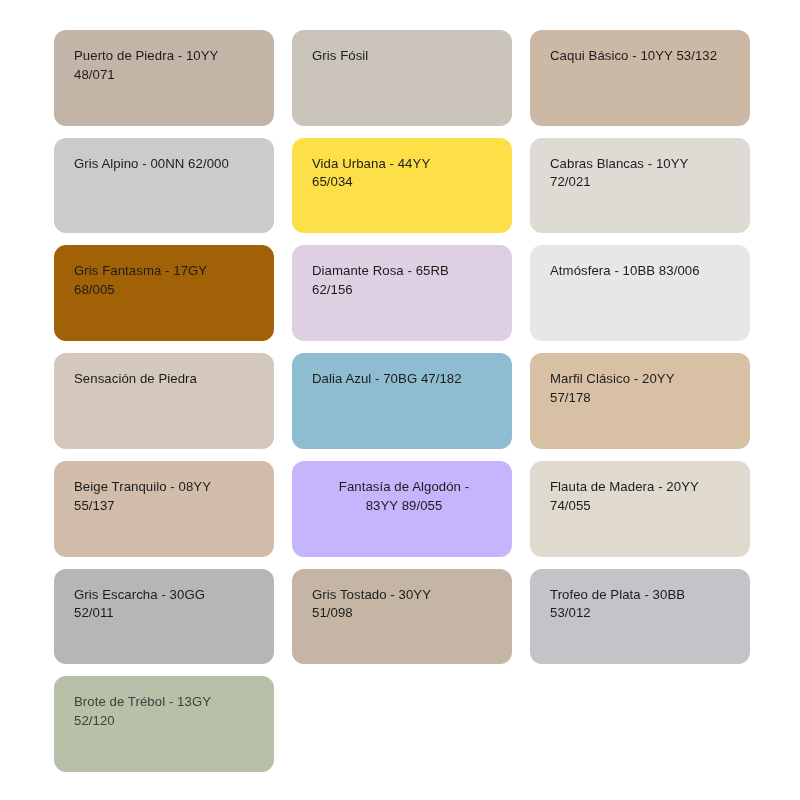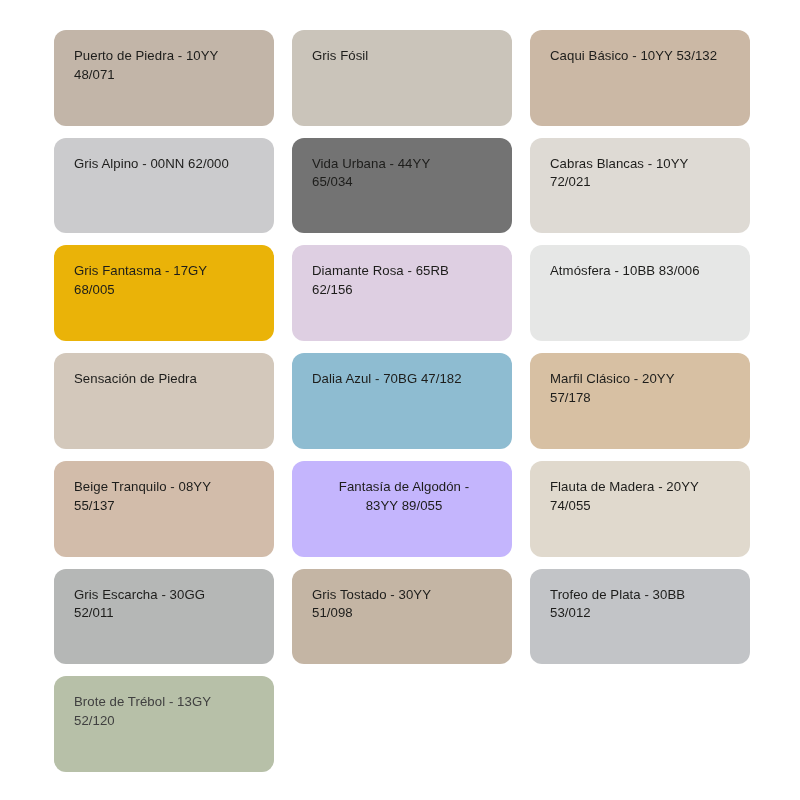--- a/index.html
+++ b/index.html
@@ -53,29 +53,29 @@
     </div>
     <div class="swatch" style="background: rgb(202, 196, 186);">
       <span class="swatch-label" style="color: rgb(29, 29, 27);">Gris Fósil</span>
     </div>
     <div class="swatch" style="background: rgb(203, 184, 165);">
       <span class="swatch-label" style="color: rgb(29, 29, 27);">Caqui Básico - 10YY 53/132</span>
     </div>
     <div class="swatch" style="background: rgb(203, 203, 205);">
       <span class="swatch-label" style="color: rgb(29, 29, 27);">Gris Alpino - 00NN 62/000</span>
     </div>
-    <div class="swatch" style="background: #737373;">
+    <div class="swatch" style="background: #fde047;">
       <span class="swatch-label" style="color: rgb(29, 29, 27);"> Vida Urbana - 44YY
 65/034</span>
     </div>
     <div class="swatch" style="background: rgb(222, 218, 212);">
       <span class="swatch-label" style="color: rgb(29, 29, 27);">Cabras Blancas - 10YY
 72/021</span>
     </div>
-    <div class="swatch" style="background: #eab308;">
+    <div class="swatch" style="background: #a16207;">
       <span class="swatch-label" style="color: rgb(29, 29, 27);">Gris Fantasma - 17GY
 68/005</span>
     </div>
     <div class="swatch" style="background: rgb(222, 207, 226);">
       <span class="swatch-label" style="color: rgb(29, 29, 27);">Diamante Rosa - 65RB
 62/156</span>
     </div>
     <div class="swatch" style="background: rgb(230, 231, 230);">
       <span class="swatch-label" style="color: rgb(29, 29, 27);">Atmósfera - 10BB 83/006</span>
     </div>

